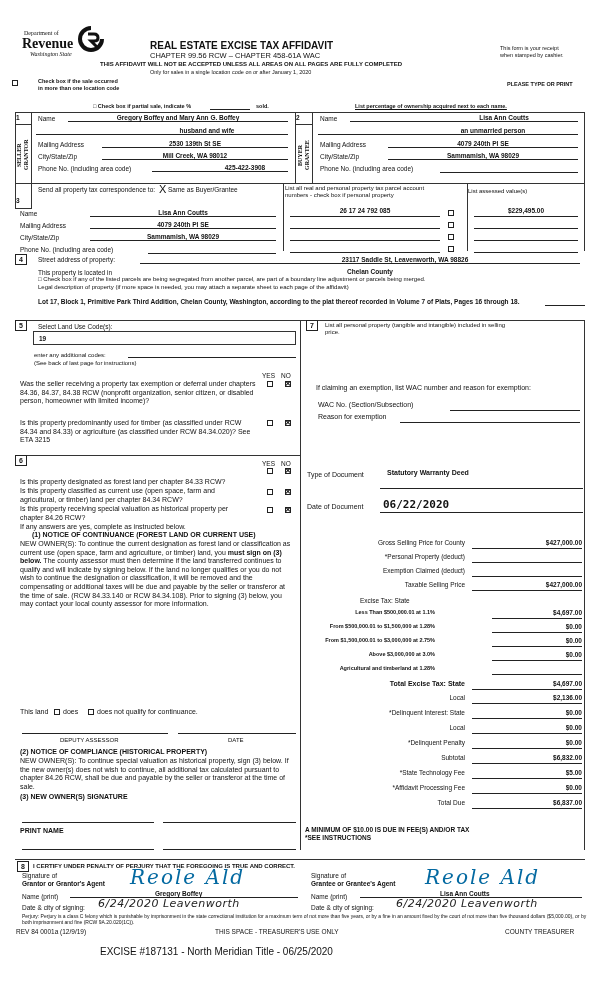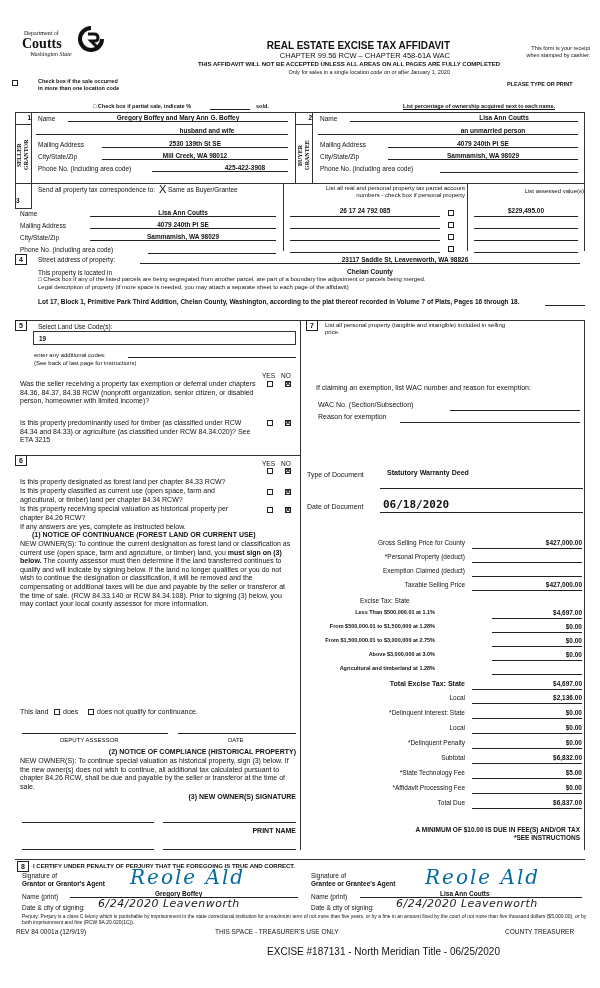--- a/index.html
+++ b/index.html
@@ -1,20 +1,20 @@
 <!DOCTYPE html>
 <html><head>
 <meta charset="utf-8">
 <style>
   * { box-sizing: border-box; margin: 0; padding: 0; }
   html, body { width: 600px; height: 988px; background: #ffffff; overflow: hidden; }
   body { font-family: "Liberation Sans", sans-serif; color: #111; position: relative; font-size: 7px; line-height: 1.15; }
   .abs { position: absolute; }
   .b { font-weight: bold; }
-  .c { text-align: right; }
+  .c { text-align: left; }
   .line { position: absolute; border-bottom: 1px solid #222; }
   .vline { position: absolute; border-left: 1px solid #333; }
   .hline { position: absolute; border-top: 1px solid #333; }
   .box { position: absolute; border: 1px solid #333; }
   .cb { position: absolute; width: 6px; height: 6px; border: 1px solid #222; background: #fff; }
   .cb.x::after { content: "\2715"; position: absolute; left: -1px; top: -3px; font-size: 7px; font-weight: bold; line-height: 10px; }
   .secnum { position: absolute; border: 1px solid #222; width: 12px; height: 11px; font-size: 7px; font-weight: bold; text-align: center; line-height: 10px; background: #fff; }
   .lbl { position: absolute; font-size: 6.5px; white-space: nowrap; }
   .val { position: absolute; font-size: 6.5px; font-weight: bold; white-space: nowrap; text-align: center; }
   .vert { position: absolute; font-family: "Liberation Serif", serif; font-weight: bold; font-size: 6px; writing-mode: vertical-rl; transform: rotate(180deg); text-align: center; line-height: 7px; }
@@ -25,21 +25,21 @@
   .taxrow.sm .tl { right: 155px; font-size: 5.5px; font-weight: bold; }
   .taxrow.sm .tv { width: 90px; }
   .sig { position: absolute; font-family: "DejaVu Serif", serif; font-style: italic; font-size: 20px; color: #0369a1; white-space: nowrap; letter-spacing: 2px; }
   .hand { position: absolute; font-family: "DejaVu Sans", sans-serif; font-size: 11px; color: #222; white-space: nowrap; font-style: italic; letter-spacing: 0.5px; }
 </style>
 </head>
 <body>
 
 <div class="abs" style="left:20px;top:26px;width:90px;height:40px;">
   <div class="abs" style="left:4px;top:4px;font-size:6px;font-family:'Liberation Serif',serif;">Department of</div>
-  <div class="abs" style="left:2px;top:10px;font-size:14px;font-weight:bold;font-family:'Liberation Serif',serif;">Coutts</div>
+  <div class="abs" style="left:2px;top:10px;font-size:14px;font-weight:bold;font-family:'Liberation Serif',serif;">Revenue</div>
   <div class="abs" style="left:10px;top:25px;font-size:6px;font-family:'Liberation Serif',serif;font-style:italic;">Washington State</div>
   <svg class="abs" style="left:58px;top:0px;" width="26" height="26" viewBox="0 0 26 26">
     <path d="M13 2 A11 11 0 1 0 24 13" fill="none" stroke="#111" stroke-width="4"></path>
     <path d="M10 8 L16 8 Q20 8 20 12 Q20 15 16 15 L13 15 L19 21" fill="none" stroke="#111" stroke-width="3"></path>
   </svg>
 </div>
 
 <div class="abs c b" style="left:150px;top:40px;width:300px;font-size:10px;">REAL ESTATE EXCISE TAX AFFIDAVIT</div>
 <div class="abs c" style="left:150px;top:52px;width:300px;font-size:7.5px;">CHAPTER 99.56 RCW – CHAPTER 458-61A WAC</div>
 <div class="abs c b" style="left:100px;top:61px;width:400px;font-size:6px;">THIS AFFIDAVIT WILL NOT BE ACCEPTED UNLESS ALL AREAS ON ALL PAGES ARE FULLY COMPLETED</div>
@@ -215,21 +215,21 @@
 <div class="line" style="left:22px;top:822px;width:132px;"></div>
 <div class="line" style="left:163px;top:822px;width:133px;"></div>
 <div class="para b c" style="left:20px;top:827px;width:276px;">PRINT NAME</div>
 <div class="line" style="left:22px;top:849px;width:132px;"></div>
 <div class="line" style="left:163px;top:849px;width:133px;"></div>
 
 <div class="lbl" style="left:307px;top:471px;font-size:7px;">Type of Document</div>
 <div class="lbl b" style="left:387px;top:469px;font-size:7px;">Statutory Warranty Deed</div>
 <div class="line" style="left:380px;top:488px;width:203px;"></div>
 <div class="lbl" style="left:307px;top:503px;font-size:7px;">Date of Document</div>
-<div class="val" style="left:380px;top:499px;width:203px;font-size:11px;font-family:'DejaVu Sans Mono',monospace;text-align:left;padding-left:3px;border-bottom:1px solid #222;height:14px;">06/18/2020</div>
+<div class="val" style="left:380px;top:499px;width:203px;font-size:11px;font-family:'DejaVu Sans Mono',monospace;text-align:left;padding-left:3px;border-bottom:1px solid #222;height:14px;">06/22/2020</div>
 
 <div>
   <div class="taxrow" style="top:538px;">
       <span class="tl">Gross Selling Price for County</span>
       <span class="tv">$427,000.00</span>
     </div>
   <div class="taxrow" style="top:552px;">
       <span class="tl">*Personal Property (deduct)</span>
       <span class="tv"></span>
     </div>

